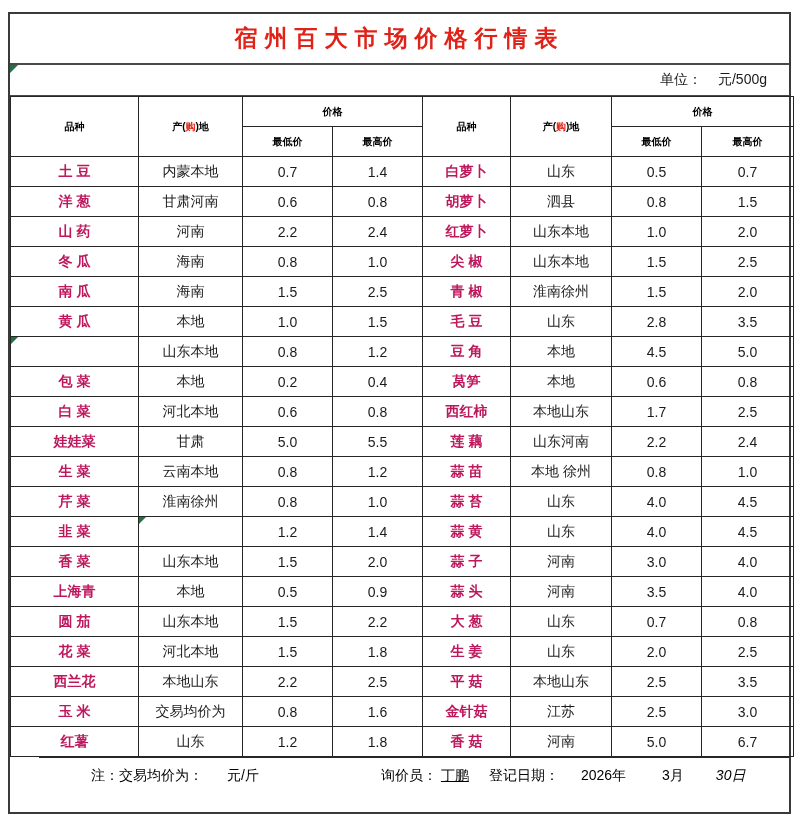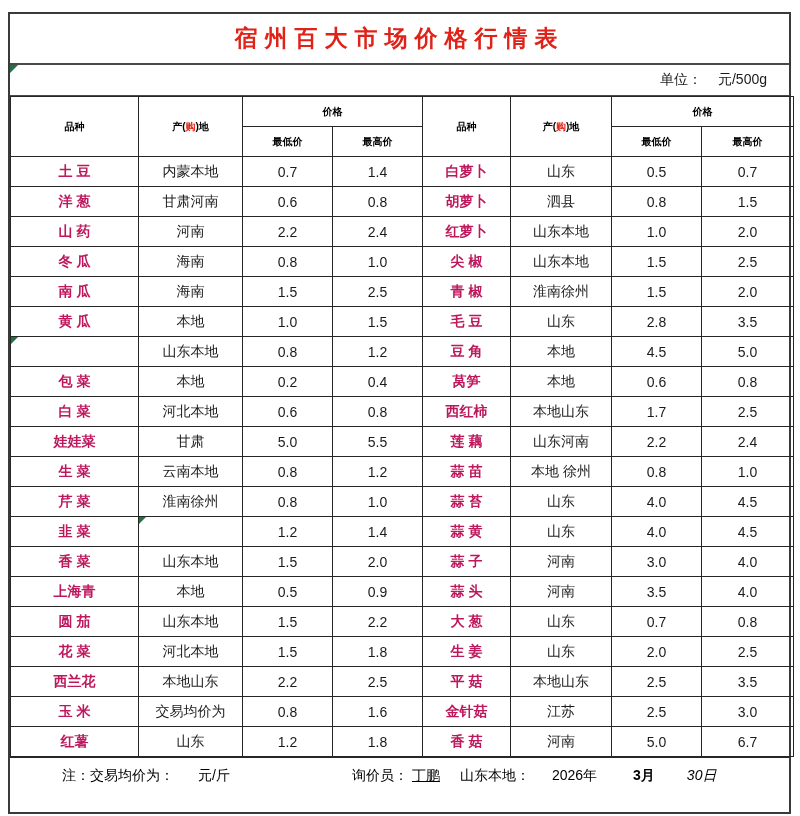--- a/index.html
+++ b/index.html
@@ -12,29 +12,29 @@
   .unit-label{margin-right:16px;}
   table{border-collapse:collapse;width:100%;table-layout:fixed;}
   th,td{border:1px solid #262626;text-align:center;vertical-align:middle;padding:0;box-sizing:border-box;position:relative;overflow:hidden;white-space:nowrap;}
   thead th{font-size:10px;font-weight:bold;height:30px;color:#000;}
   tbody td{height:30px;font-size:14px;}
   td.variety{color:#be185d;font-weight:bold;}
   td.origin,td.price{color:#1a1a1a;}
   .corner-mark{position:absolute;top:0;left:0;width:0;height:0;border-top:7px solid #217346;border-right:7px solid transparent;}
   .unit-mark{position:absolute;top:0;left:0;width:0;height:0;border-top:8px solid #217346;border-right:8px solid transparent;}
   .red{color:#e02318;}
-  .footer-band{height:36px;border-top:1px solid #262626;display:flex;align-items:center;font-size:14px;color:#000;}
+  .footer-band{height:36px;border-top:1px solid #262626;display:flex;align-items:center;font-size:14px;color:#000;margin-left:29px;}
   .footer-band span{display:inline-block;}
   .f-note-label{margin-left:52px;}
   .f-note-unit{margin-left:24px;}
   .f-inq-label{margin-left:122px;}
   .f-inq-name{margin-left:4px;text-decoration:underline;}
   .f-date-label{margin-left:20px;}
   .f-year{margin-left:22px;}
-  .f-month{margin-left:36px;font-weight:bold;}
+  .f-month{margin-left:36px;}
   .f-day{margin-left:32px;font-style:italic;}
 </style>
 </head>
 <body>
 
 <div class="sheet">
 
   <div class="band title-band">
     <span class="title-text">宿州百大市场价格行情表</span>
   </div>
@@ -278,19 +278,19 @@
           <td class="price">6.7</td>
         </tr>
       </tbody>
   </table>
 
   <div class="band footer-band">
     <span class="f-note-label">注：交易均价为：</span>
     <span class="f-note-unit">元/斤</span>
     <span class="f-inq-label">询价员：</span>
     <span class="f-inq-name">丁鹏</span>
-    <span class="f-date-label">山东本地：</span>
+    <span class="f-date-label">登记日期：</span>
     <span class="f-year">2026年</span>
     <span class="f-month">3月</span>
     <span class="f-day">30日</span>
   </div>
 
 </div>
 
 </body></html>

